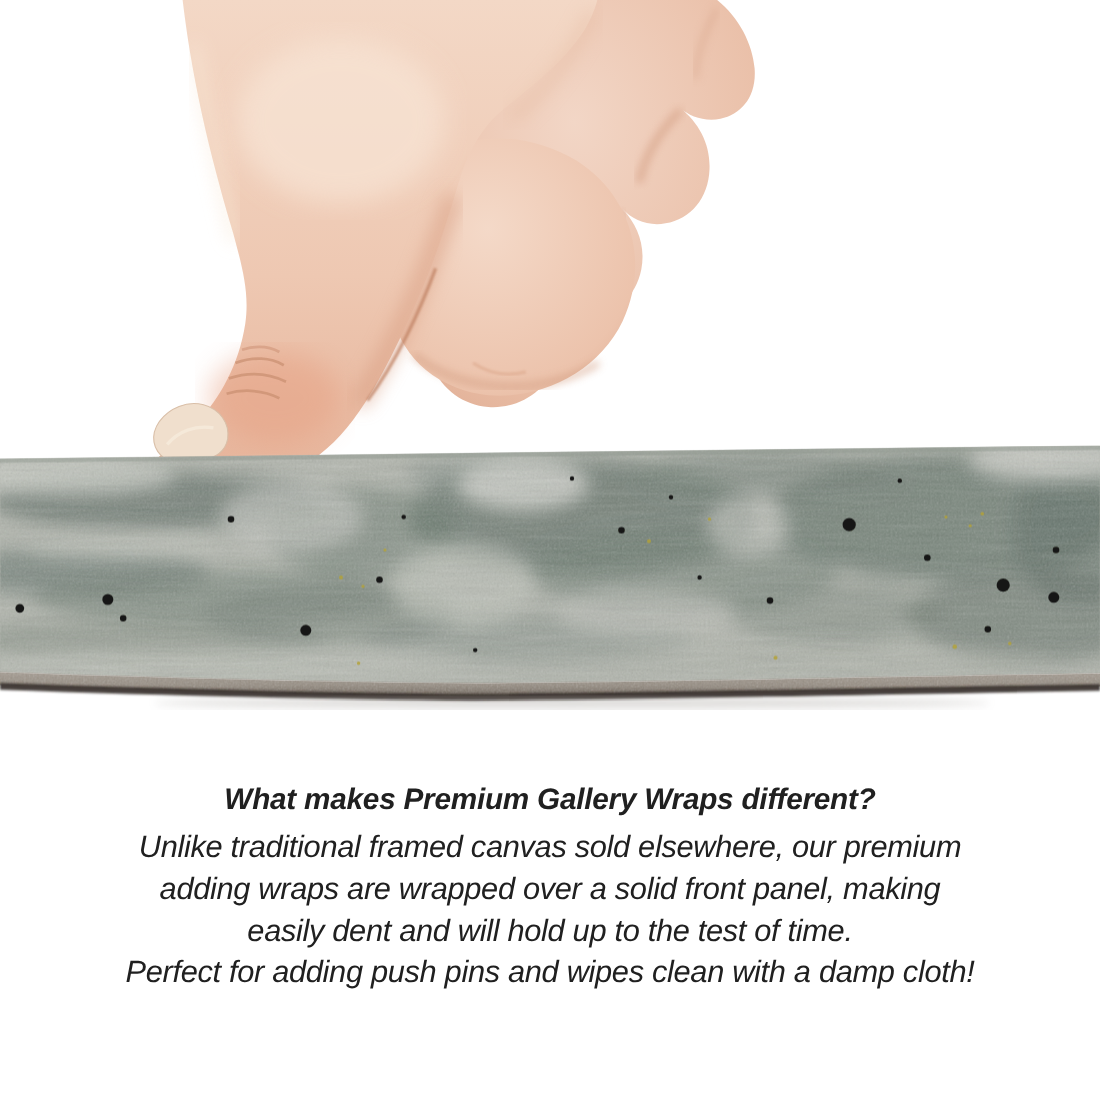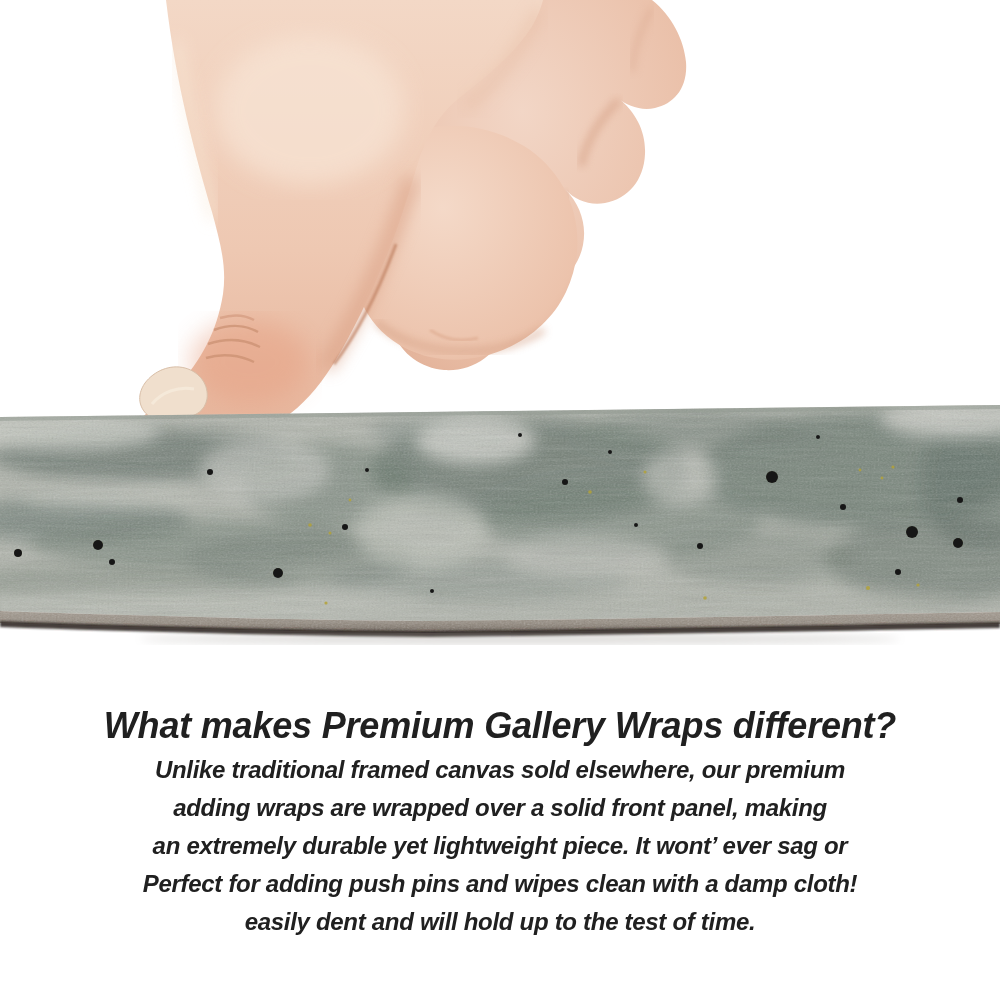--- a/index.html
+++ b/index.html
@@ -7,25 +7,25 @@
     position:relative;width:1000px;height:1000px;margin:0 auto;
     background:#ffffff;overflow:hidden;
     font-family:"Liberation Sans","DejaVu Sans",sans-serif;
   }
   .hero{position:absolute;top:0;left:0;width:1000px;height:655px;display:block;}
   .copy{
     position:absolute;top:706px;left:0;width:1000px;
     text-align:center;font-style:italic;color:#202020;
   }
   .copy h2{
-    margin:0 0 5px 0;font-size:36px;font-weight:600;line-height:40px;
+    margin:0 0 5px 0;font-size:27px;font-weight:600;line-height:40px;
     letter-spacing:-0.2px;
   }
   .copy p{
-    margin:0;font-size:24px;font-weight:700;line-height:38px;
+    margin:0;font-size:28px;font-weight:400;line-height:38px;
     letter-spacing:-0.3px;
   }
 </style>
 </head>
 <body>
 
 <div class="stage">
 
   <svg class="hero" viewBox="0 0 1000 655" width="1000" height="655" aria-hidden="true">
     <defs>
@@ -224,17 +224,16 @@
         <path fill="#332c25" filter="url(#b1)" opacity="0.9" d="M0,621 C140,626 300,630 430,631 C640,629 820,625 1000,622 L1000,628 C820,631 640,635 430,637 C300,636 140,632 0,627 Z"></path>
         <ellipse cx="520" cy="639" rx="380" ry="5" fill="#9a958f" opacity="0.35" filter="url(#b4)"></ellipse>
       </g>
     </g>
   </svg>
 
   <div class="copy">
     <h2>What makes Premium Gallery Wraps different?</h2>
     <p>Unlike traditional framed canvas sold elsewhere, our premium</p>
     <p>adding wraps are wrapped over a solid front panel, making</p>
-    <p>an extremely durable yet lightweight piece. It wont’ ever sag or</p>
+    <p>easily dent and will hold up to the test of time.</p>
     <p>Perfect for adding push pins and wipes clean with a damp cloth!</p>
-    <p>easily dent and will hold up to the test of time.</p>
   </div>
 </div>
 
 </body></html>

